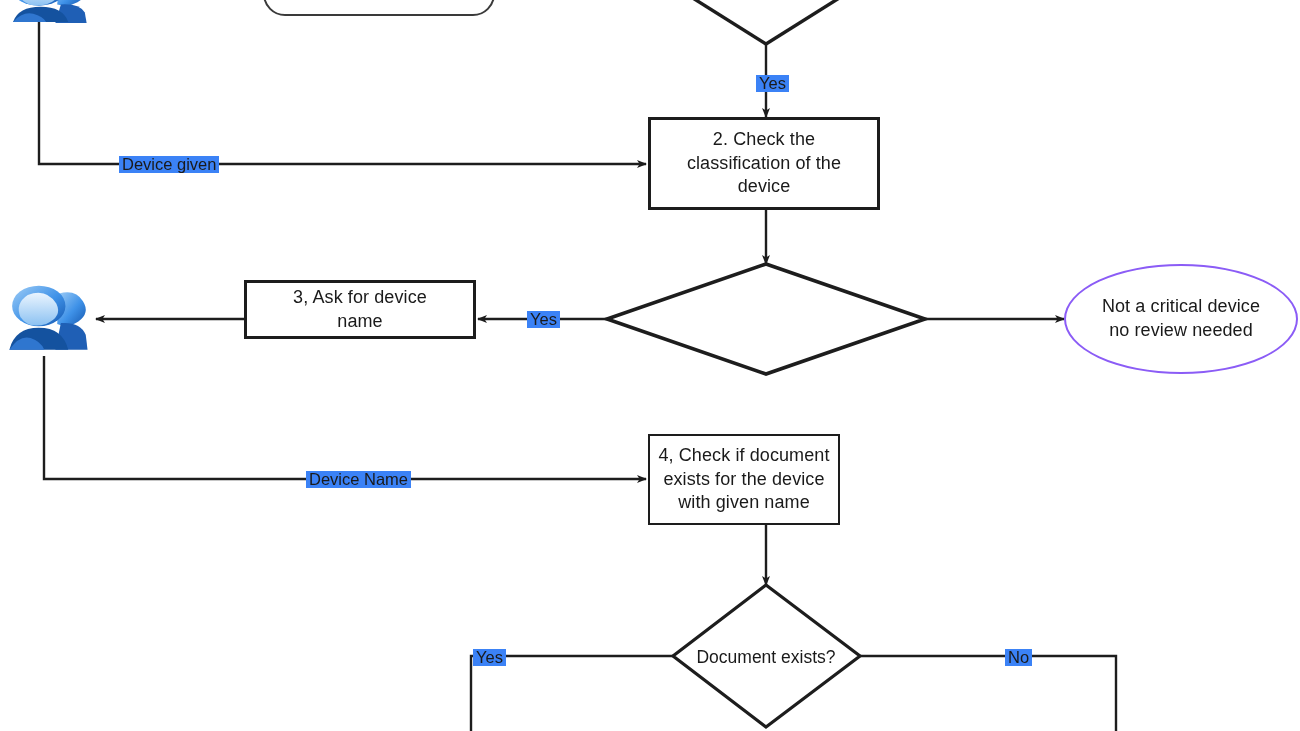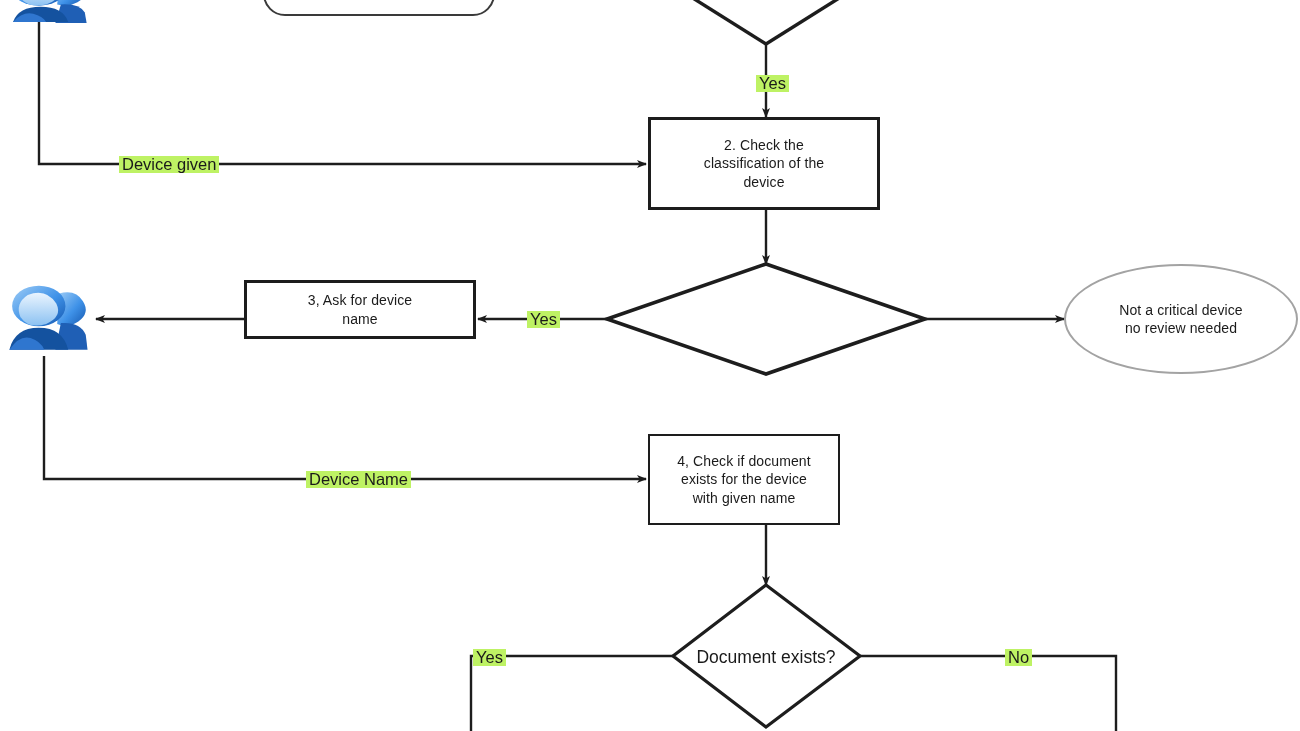--- a/index.html
+++ b/index.html
@@ -25,48 +25,48 @@
     height: 731px;
   }
   .node {
     position: absolute;
     box-sizing: border-box;
     display: flex;
     align-items: center;
     justify-content: center;
     text-align: center;
     color: #1a1a1a;
-    font-size: 14px;
+    font-size: 18px;
     line-height: 1.32;
     letter-spacing: 0.1px;
     background: #ffffff;
   }
   .proc-thick {
     border: 3.5px solid #1d1d1d;
   }
   .proc-thin {
     border: 2px solid #1d1d1d;
   }
   .rounded-thin {
     border: 2px solid #3a3a3a;
     border-radius: 22px;
   }
   .ellipse {
-    border: 2px solid #a3a3a3;
+    border: 2px solid #8b5cf6;
     border-radius: 50%;
   }
   .node .txt {
     padding: 0 7px;
     white-space: pre-line;
   }
   .edge-label {
     position: absolute;
     font-size: 16.5px;
     color: #1a1a1a;
-    background: #bef264;
+    background: #3b82f6;
     padding: 0 3px;
     white-space: nowrap;
     line-height: 1;
   }
   .diamond-label {
     position: absolute;
     font-size: 17.5px;
     color: #1a1a1a;
     white-space: nowrap;
     line-height: 1;

